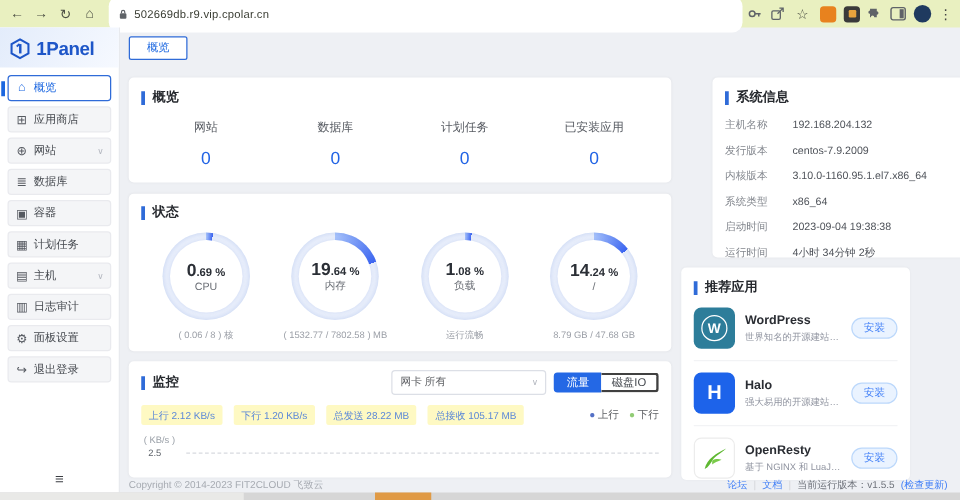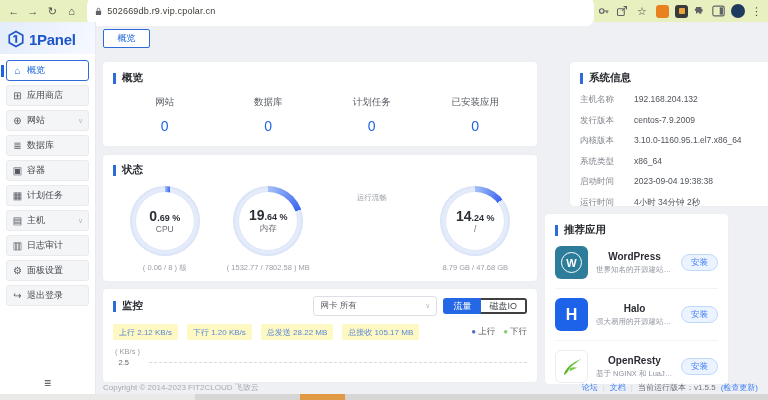--- a/index.html
+++ b/index.html
@@ -96,21 +96,21 @@
   .app-row { display:flex; align-items:center; gap:8px; padding:9px 0; border-bottom:1px solid #f2f3f5; }
   .app-row:last-child { border-bottom:none; }
   .app-icon { width:33px; height:33px; border-radius:6px; flex:0 0 33px; display:flex;
               align-items:center; justify-content:center; position:relative; }
   .app-icon.bordered { border:1px solid #ececec; }
   .wp-ring { width:21px; height:21px; border:1.5px solid #fff; border-radius:50%; display:flex;
              align-items:center; justify-content:center; }
   .wp-ring span { color:#fff; font-size:11px; font-weight:bold; }
   .halo-h { color:#fff; font-size:16px; font-weight:bold; }
   .app-meta { min-width:0; }
-  .app-name { font-size:10px; color:#2a2d33; font-weight:bold;text-align:center; }
+  .app-name { font-size:10px; color:#2a2d33; font-weight:bold; }
   .app-desc { font-size:7.5px; color:#9094a0; margin-top:3px; white-space:nowrap; overflow:hidden;
               text-overflow:ellipsis; max-width:103px; }
   .install-btn { margin-left:auto; height:17px; padding:0 9px; border-radius:9px; background:#eaf3ff;
                  border:1px solid #bcd8fb; color:#3f7ef7; font-size:8.5px; display:flex;
                  align-items:center; cursor:pointer; flex:0 0 auto; }
 
   
   .footer { position:absolute; left:96px; top:381px; width:672px; height:13px; display:flex;
             align-items:center; font-size:8px; color:#a7abb2; padding:0 10px 0 7px; }
   .foot-right { margin-left:auto; display:flex; align-items:center; gap:5px; }
@@ -266,20 +266,27 @@
       <div class="gauge" style="background: conic-gradient(rgb(169, 196, 251) 0deg, rgb(61, 102, 242) 70.704deg, rgb(232, 238, 251) 70.704deg, rgb(232, 238, 251) 360deg);">
         <div class="gauge-inner"></div>
         <div class="gauge-txt">
           <div class="gv"><span>19</span><small>.64 %</small></div>
           <div class="gl">内存</div>
         </div>
       </div>
       <div class="gsub">( 1532.77 / 7802.58 ) MB</div>
     </div>
     <div>
+      <div class="gauge" style="background: conic-gradient(rgb(169, 196, 251) 0deg, rgb(61, 102, 242) 9deg, rgb(232, 238, 251) 9deg, rgb(232, 238, 251) 360deg);">
+        <div class="gauge-inner"></div>
+        <div class="gauge-txt">
+          <div class="gv"><span>1</span><small>.08 %</small></div>
+          <div class="gl">负载</div>
+        </div>
+      </div>
       <div class="gsub">运行流畅</div>
     </div>
     <div>
       <div class="gauge" style="background: conic-gradient(rgb(169, 196, 251) 0deg, rgb(61, 102, 242) 51.264deg, rgb(232, 238, 251) 51.264deg, rgb(232, 238, 251) 360deg);">
         <div class="gauge-inner"></div>
         <div class="gauge-txt">
           <div class="gv"><span>14</span><small>.24 %</small></div>
           <div class="gl">/</div>
         </div>
       </div>

